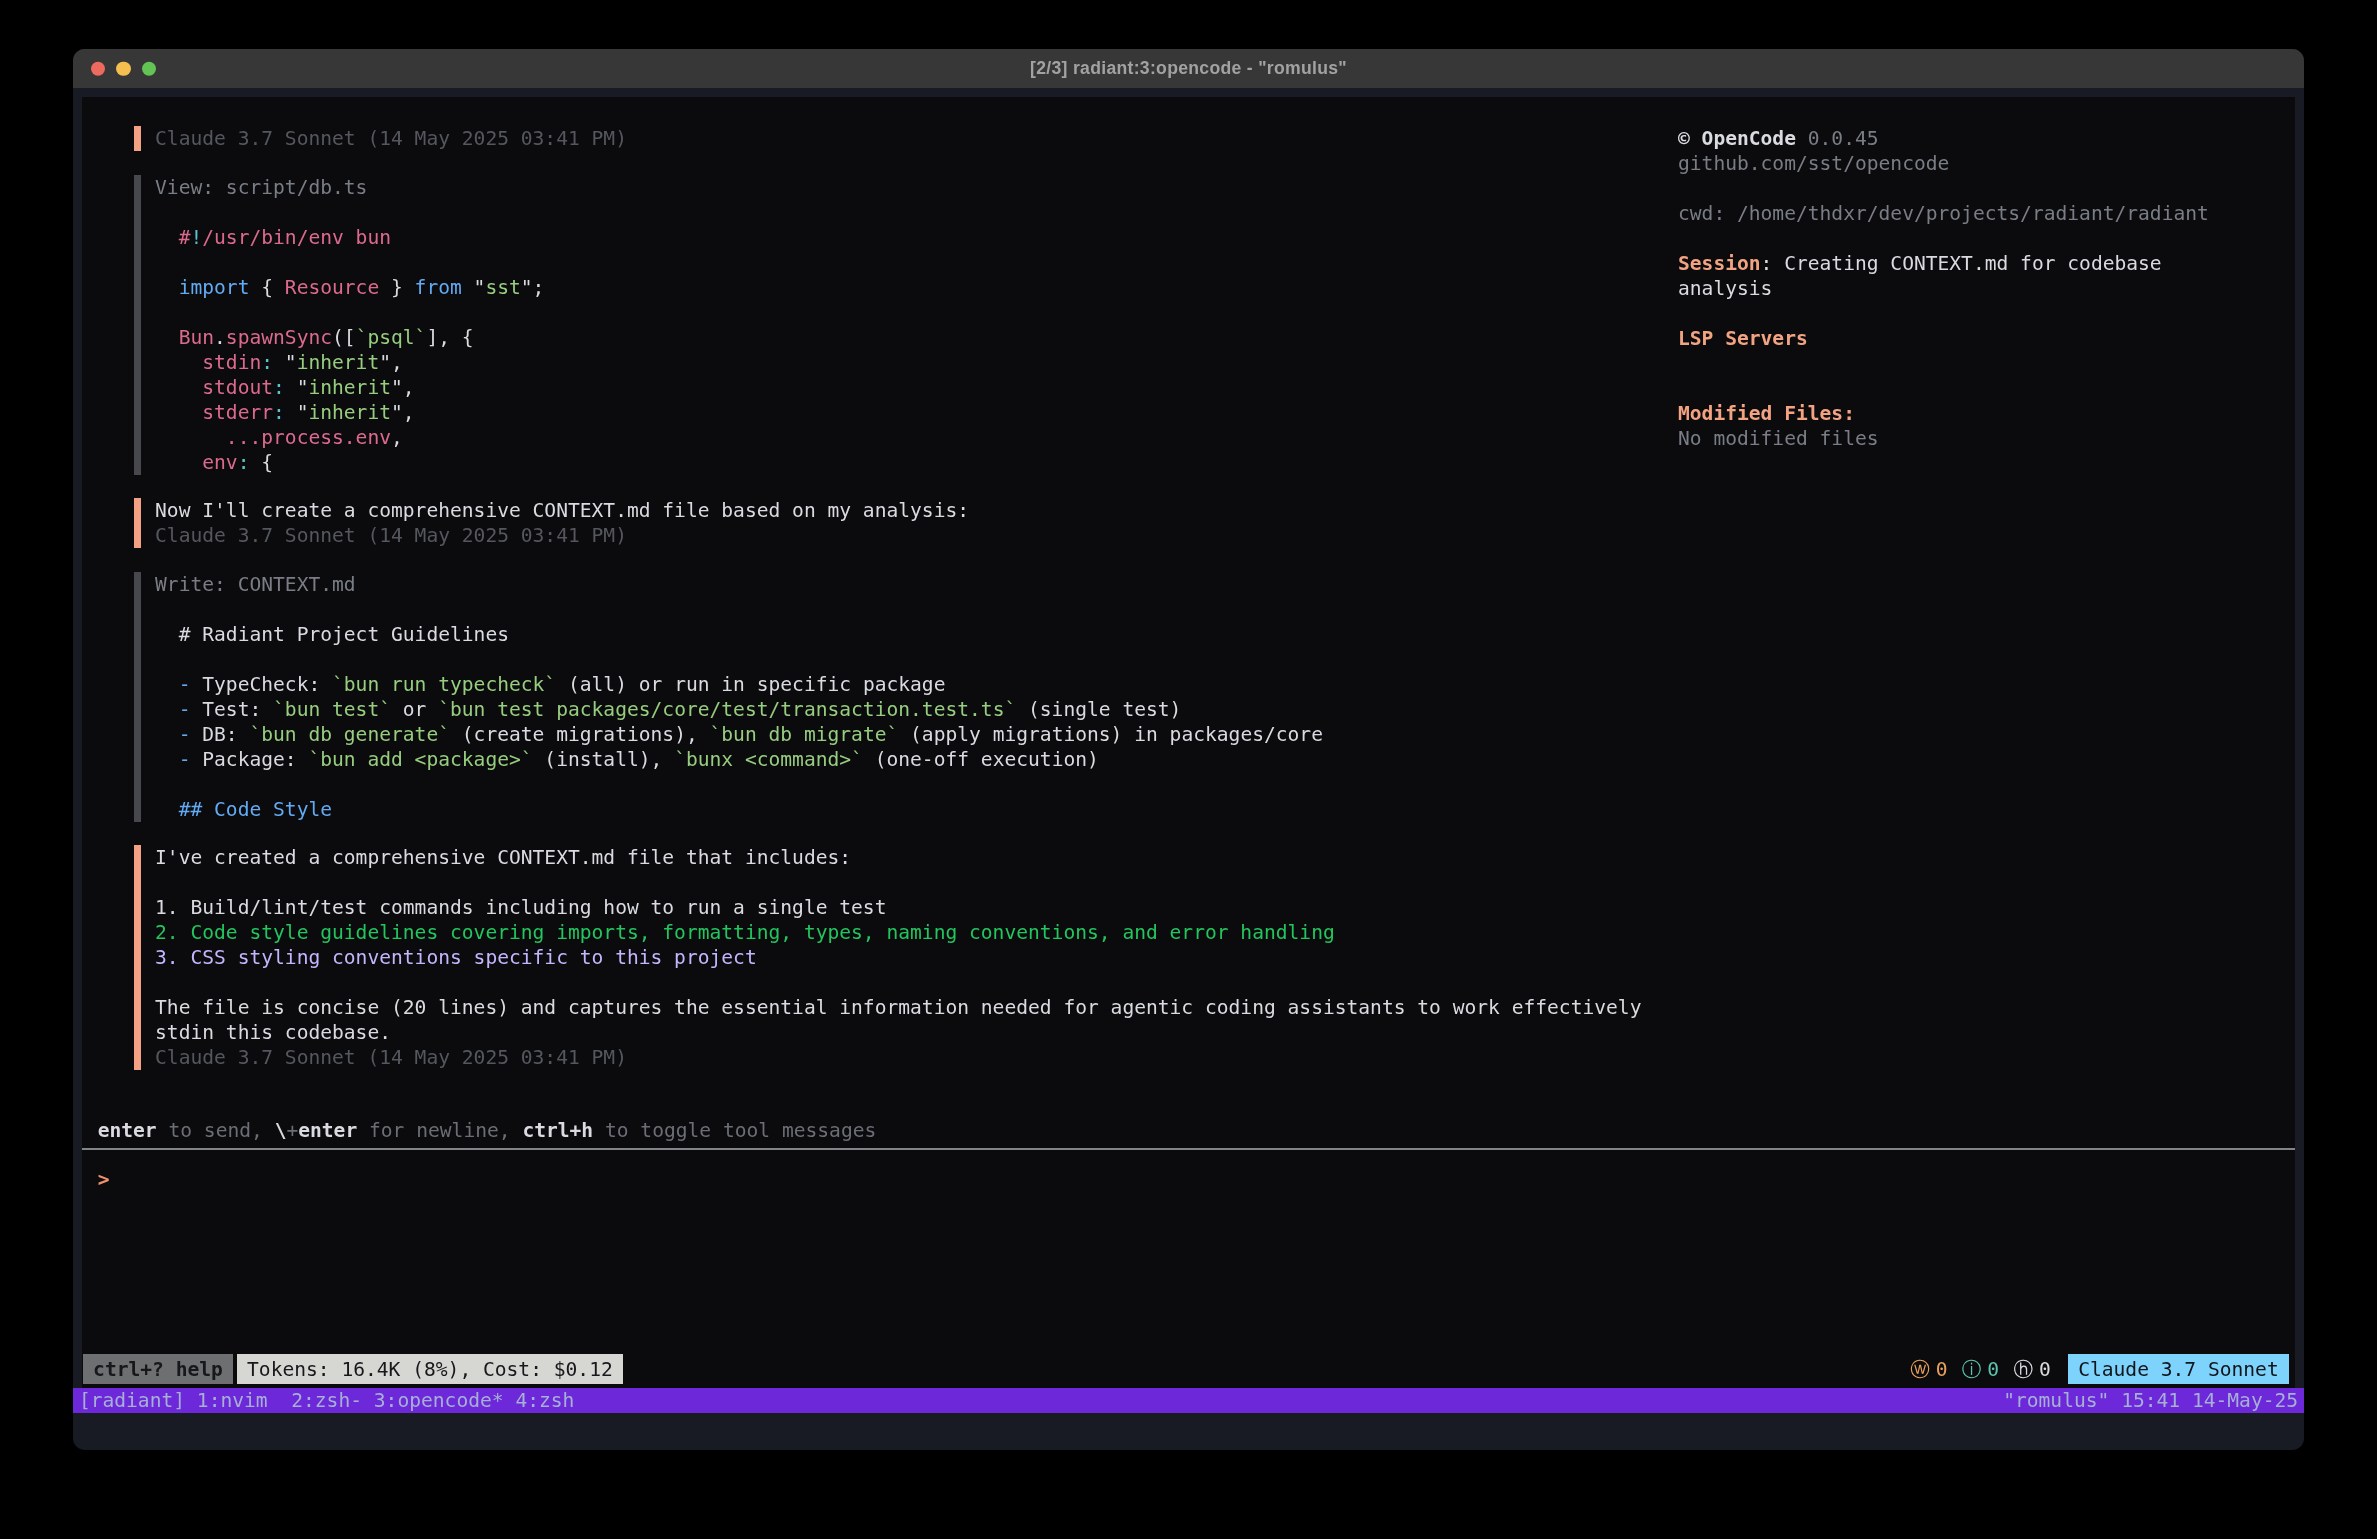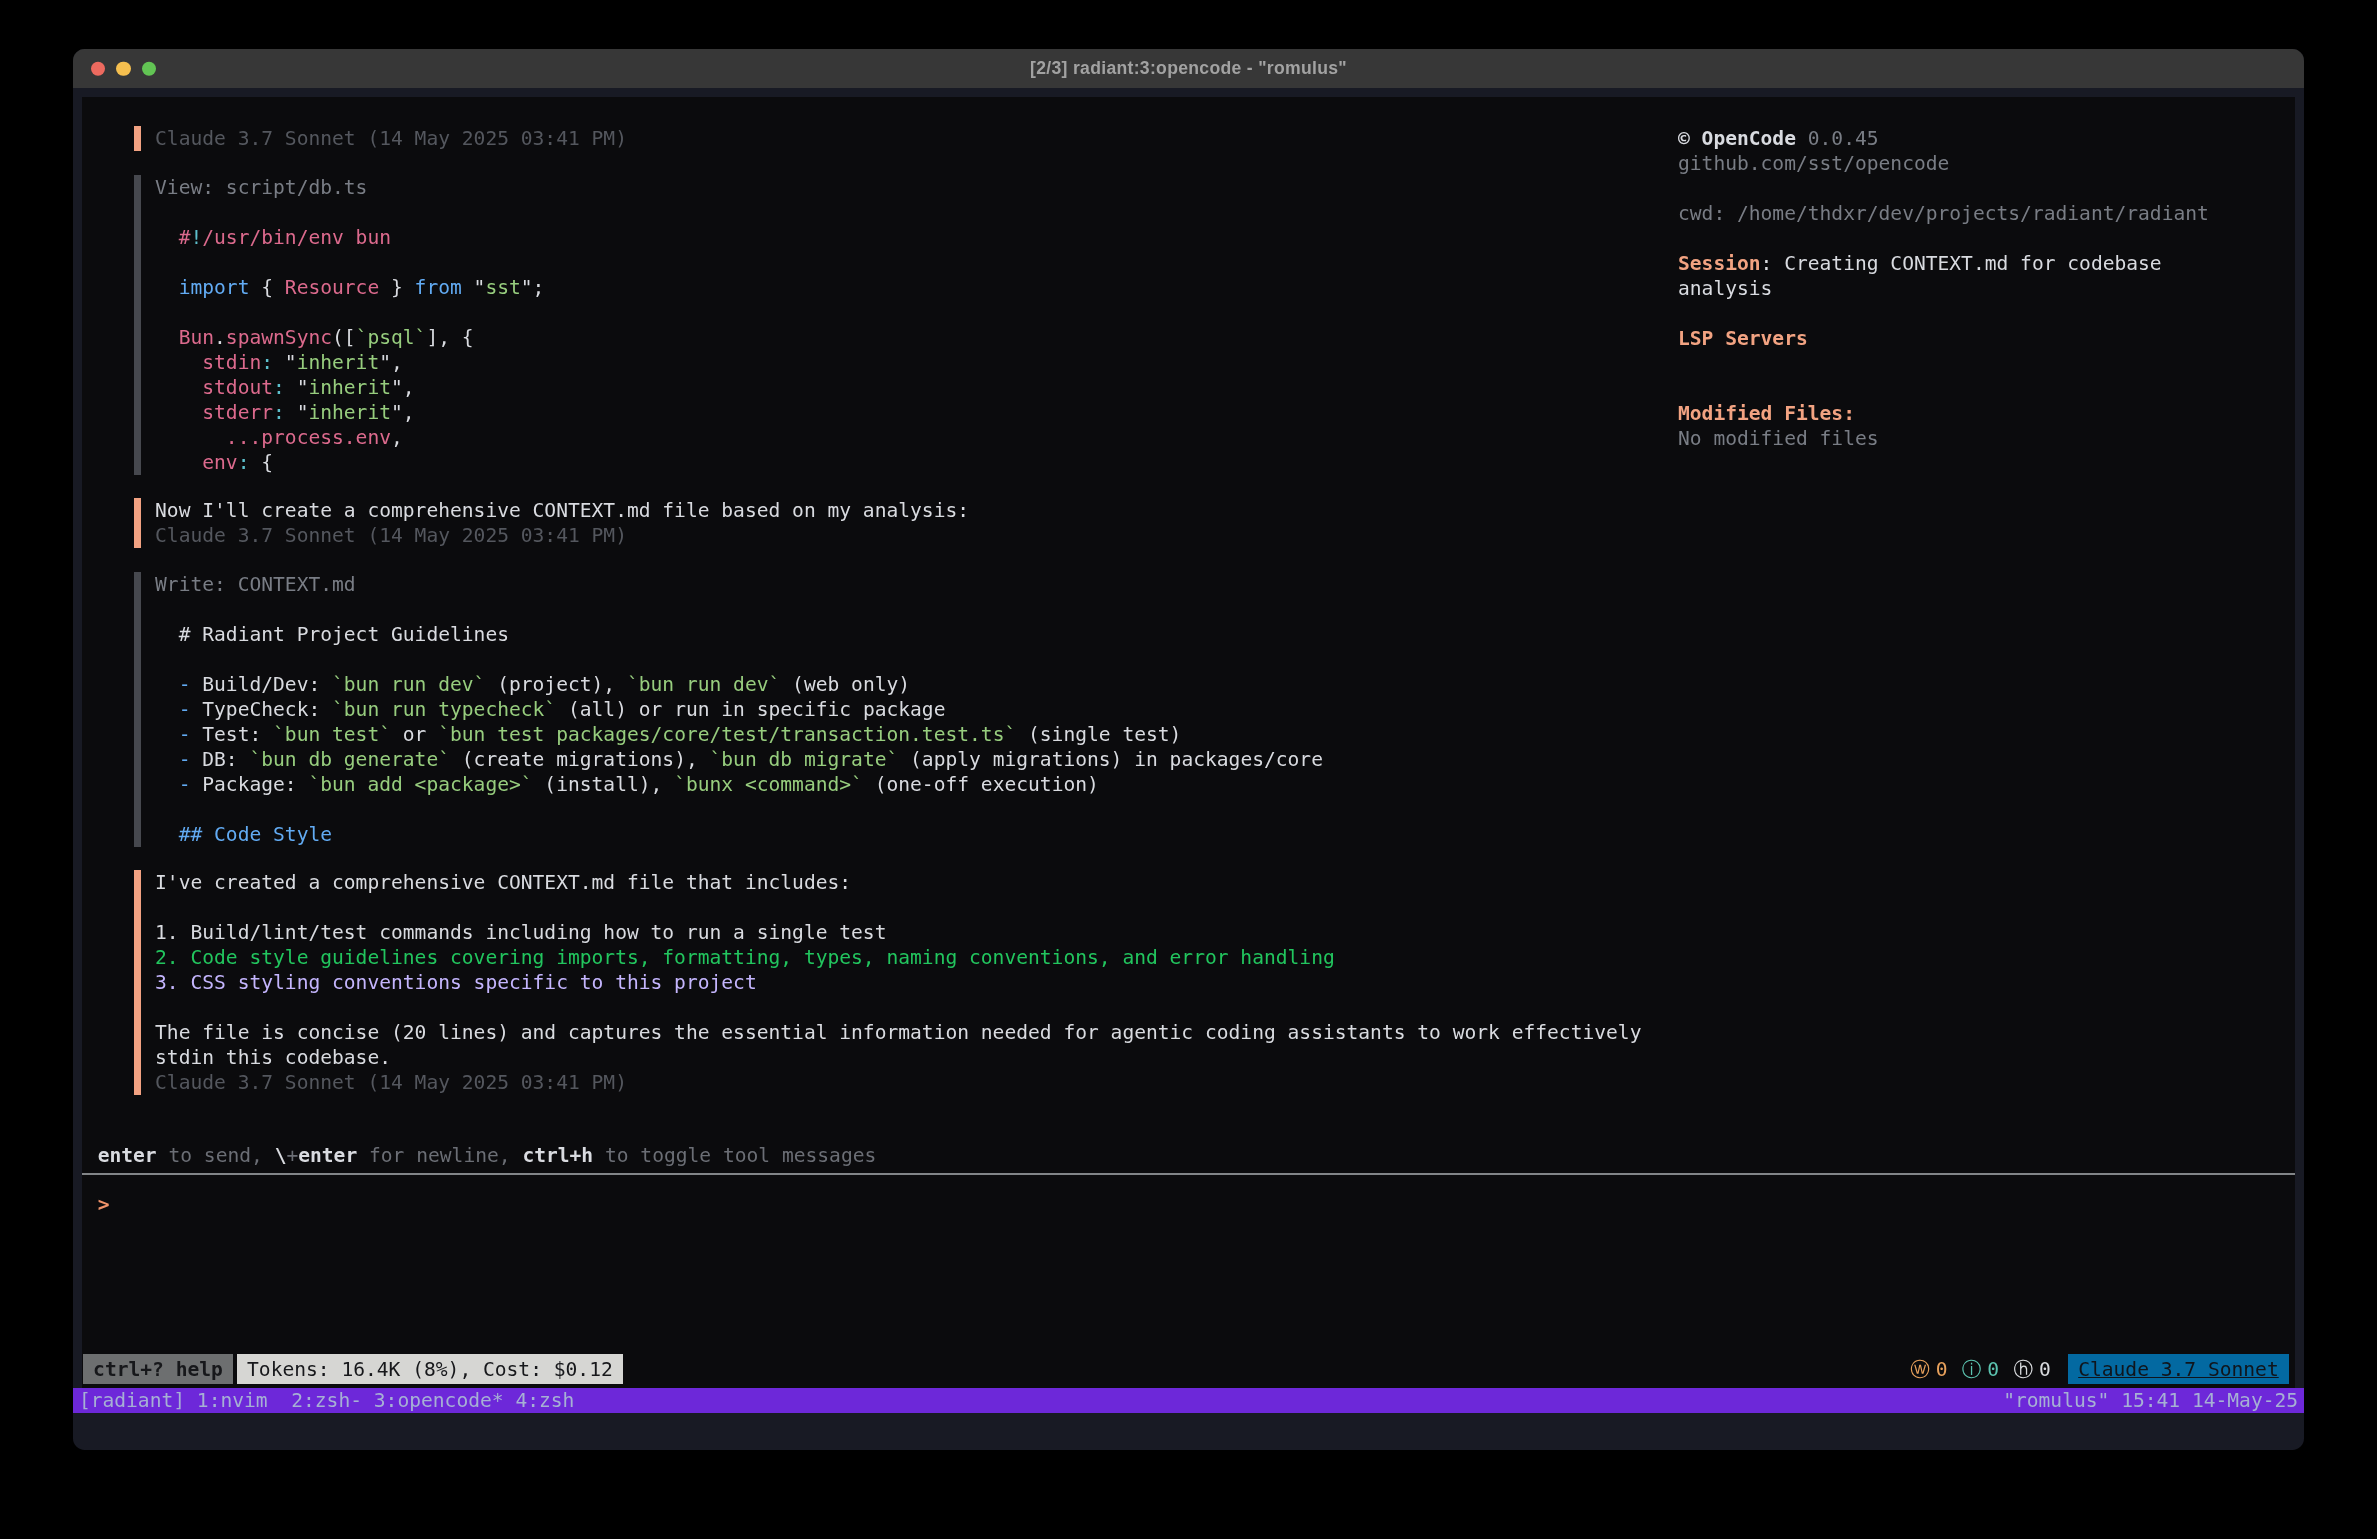--- a/index.html
+++ b/index.html
@@ -108,21 +108,20 @@
               </div>
               <div class="block bar-orange">
                 <div class="line"><span style="color: rgb(217, 219, 224);">Now I'll create a comprehensive CONTEXT.md file based on my analysis:</span></div>
                 <div class="line"><span style="color: rgb(84, 87, 94);">Claude 3.7 Sonnet (14 May 2025 03:41 PM)</span></div>
               </div>
               <div class="block bar-gray">
                 <div class="line"><span style="color: rgb(121, 125, 133);">Write: CONTEXT.md</span></div>
                 <div class="line">&nbsp;</div>
                 <div class="line"><span style="color: rgb(217, 219, 224);">  # Radiant Project Guidelines</span></div>
                 <div class="line">&nbsp;</div>
-                <div class="line"><span style="color: rgb(98, 171, 243);">  - </span><span style="color: rgb(217, 219, 224);">Build/Dev: </span><span style="color: rgb(151, 205, 126);">`bun run dev`</span><span style="color: rgb(217, 219, 224);"> (project), </span><span style="color: rgb(151, 205, 126);">`bun run dev`</span><span style="color: rgb(217, 219, 224);"> (web only)</span></div>
                 <div class="line"><span style="color: rgb(98, 171, 243);">  - </span><span style="color: rgb(217, 219, 224);">TypeCheck: </span><span style="color: rgb(151, 205, 126);">`bun run typecheck`</span><span style="color: rgb(217, 219, 224);"> (all) or run in specific package</span></div>
                 <div class="line"><span style="color: rgb(98, 171, 243);">  - </span><span style="color: rgb(217, 219, 224);">Test: </span><span style="color: rgb(151, 205, 126);">`bun test`</span><span style="color: rgb(217, 219, 224);"> or </span><span style="color: rgb(151, 205, 126);">`bun test packages/core/test/transaction.test.ts`</span><span style="color: rgb(217, 219, 224);"> (single test)</span></div>
                 <div class="line"><span style="color: rgb(98, 171, 243);">  - </span><span style="color: rgb(217, 219, 224);">DB: </span><span style="color: rgb(151, 205, 126);">`bun db generate`</span><span style="color: rgb(217, 219, 224);"> (create migrations), </span><span style="color: rgb(151, 205, 126);">`bun db migrate`</span><span style="color: rgb(217, 219, 224);"> (apply migrations) in packages/core</span></div>
                 <div class="line"><span style="color: rgb(98, 171, 243);">  - </span><span style="color: rgb(217, 219, 224);">Package: </span><span style="color: rgb(151, 205, 126);">`bun add &lt;package&gt;`</span><span style="color: rgb(217, 219, 224);"> (install), </span><span style="color: rgb(151, 205, 126);">`bunx &lt;command&gt;`</span><span style="color: rgb(217, 219, 224);"> (one-off execution)</span></div>
                 <div class="line">&nbsp;</div>
                 <div class="line"><span style="color: rgb(98, 171, 243);">  ## Code Style</span></div>
               </div>
               <div class="block bar-orange">
                 <div class="line"><span style="color: rgb(217, 219, 224);">I've created a comprehensive CONTEXT.md file that includes:</span></div>
                 <div class="line">&nbsp;</div>
@@ -170,21 +169,21 @@
             </span>
             <span class="diag-item">
               <span style="color: rgb(92, 196, 176);">ⓘ</span>
               <span style="color: rgb(92, 196, 176);">0</span>
             </span>
             <span class="diag-item">
               <span style="color: rgb(217, 219, 222);">ⓗ</span>
               <span style="color: rgb(217, 219, 222);">0</span>
             </span>
           </span>
-        <span class="badge" style="background: #0369a1; text-decoration: underline;">Claude 3.7 Sonnet</span>
+        <span class="badge" style="background: #7dd3fc;">Claude 3.7 Sonnet</span>
       </div>
     </div>
 
     <div class="tmux-bar">
       <span class="tmux-left">
         <span>[radiant] </span>
         <span><span class="tmux-win">1:nvim </span> <span class="tmux-win">2:zsh-</span> <span class="tmux-win">3:opencode*</span> <span class="tmux-win">4:zsh</span></span>
       </span>
       <span class="tmux-spacer"></span>
       <span>"romulus" 15:41 14-May-25</span>

